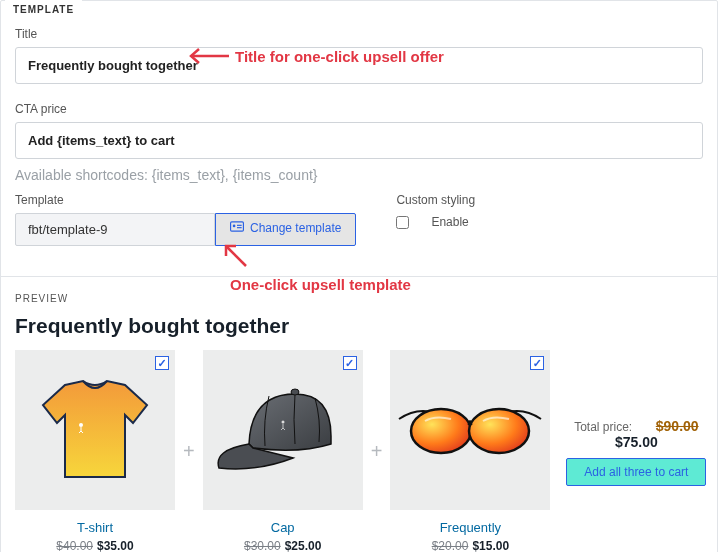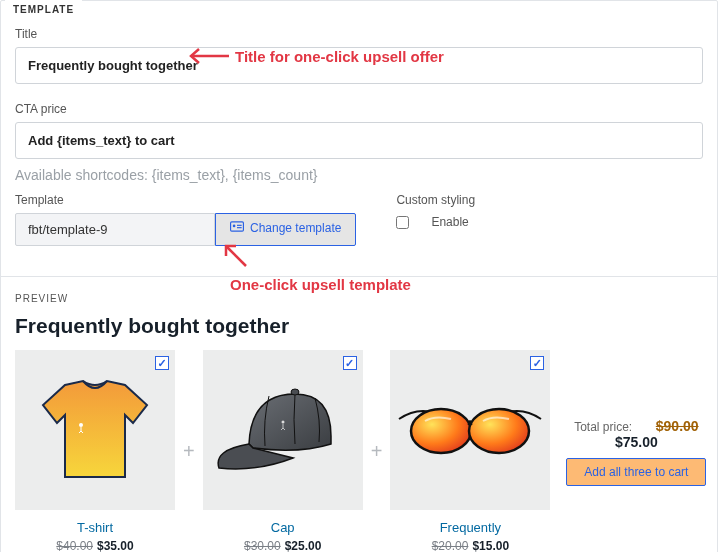--- a/index.html
+++ b/index.html
@@ -203,21 +203,21 @@
   }
   .summary .total-new {
     font-size: 14px;
     font-weight: 700;
     color: #17202a;
   }
   .btn-add-all {
     margin-top: 8px;
     border: 1px solid #2b62e3;
     color: #2b62e3;
-    background: #fdba74;
+    background: #5eead4;
     font-size: 12px;
     padding: 6px 0;
     width: 140px;
     border-radius: 2px;
     cursor: pointer;
   }
   .wrapper { position: relative; }
 </style>
 </head>
 <body>

